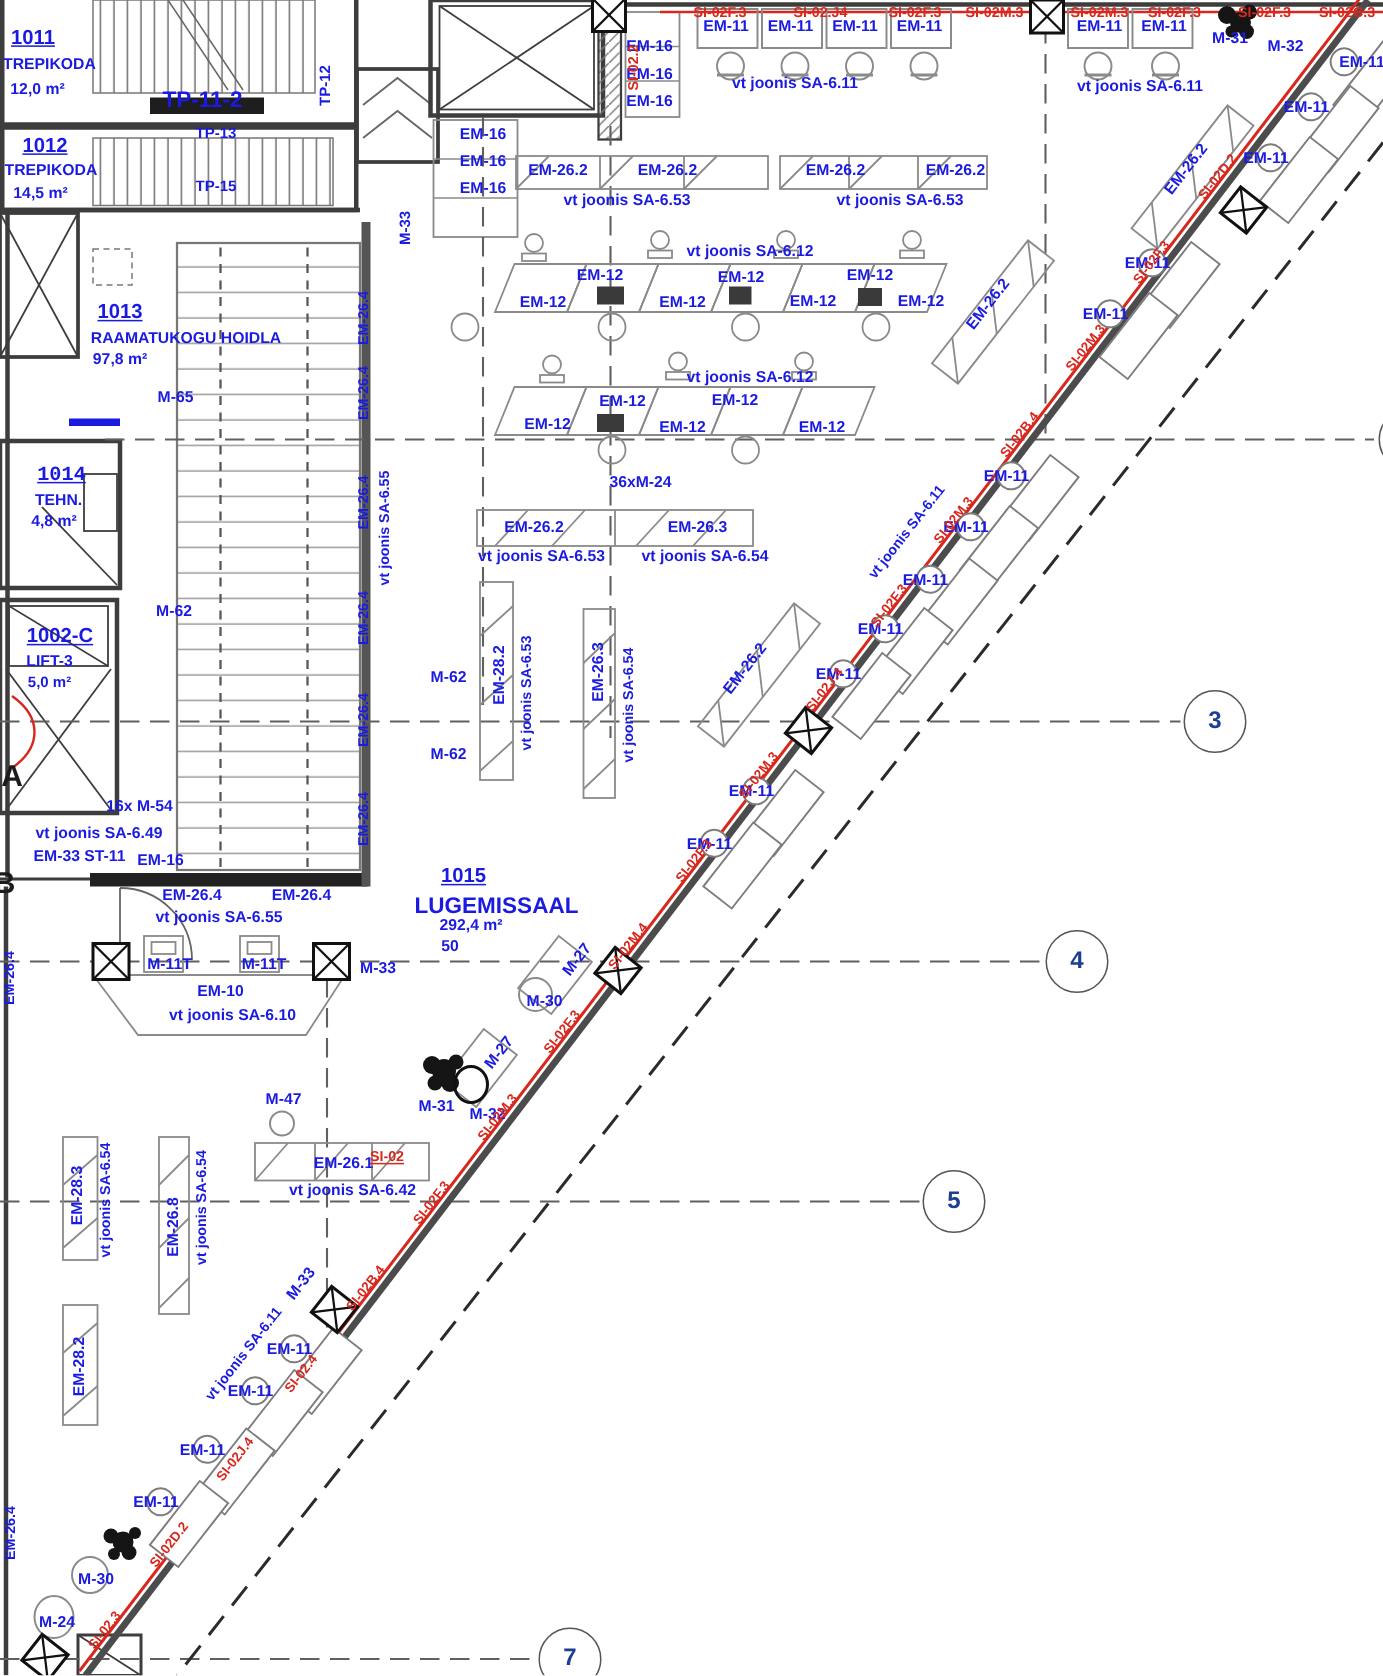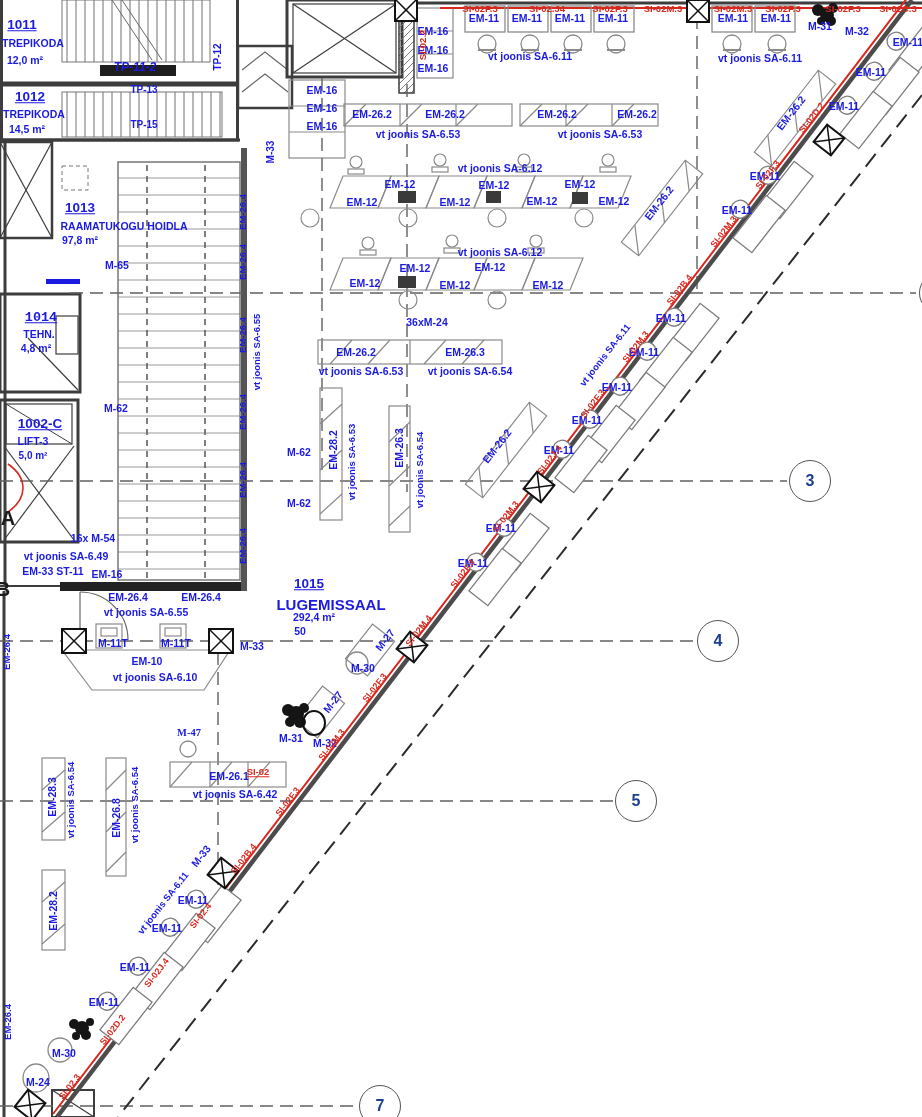--- a/index.html
+++ b/index.html
@@ -411,21 +411,21 @@
       <span class="lbl" style="left: 41px; top: 318px; color: rgb(26, 26, 224); font-size: 13.5px; transform: translate(-50%, -50%); text-decoration: underline; font-family: Liberation Mono, monospace;">1014</span>
       <span class="lbl" style="left: 39px; top: 334px; color: rgb(26, 26, 224); font-size: 10.5px; transform: translate(-50%, -50%);">TEHN.</span>
       <span class="lbl" style="left: 36px; top: 348px; color: rgb(26, 26, 224); font-size: 10.5px; transform: translate(-50%, -50%);">4,8 m²</span>
       <span class="lbl" style="left: 40px; top: 424px; color: rgb(26, 26, 224); font-size: 13.5px; transform: translate(-50%, -50%); text-decoration: underline;">1002-C</span>
       <span class="lbl" style="left: 33px; top: 441px; color: rgb(26, 26, 224); font-size: 10.5px; transform: translate(-50%, -50%);">LIFT-3</span>
       <span class="lbl" style="left: 33px; top: 456px; color: rgb(26, 26, 224); font-size: 10px; transform: translate(-50%, -50%);">5,0 m²</span>
       <span class="lbl" style="left: 309px; top: 584px; color: rgb(26, 26, 224); font-size: 13.5px; transform: translate(-50%, -50%); text-decoration: underline;">1015</span>
       <span class="lbl" style="left: 331px; top: 604px; color: rgb(26, 26, 224); font-size: 15px; transform: translate(-50%, -50%);">LUGEMISSAAL</span>
       <span class="lbl" style="left: 314px; top: 617px; color: rgb(26, 26, 224); font-size: 10.5px; transform: translate(-50%, -50%);">292,4 m²</span>
       <span class="lbl" style="left: 300px; top: 631px; color: rgb(26, 26, 224); font-size: 10.5px; transform: translate(-50%, -50%);">50</span>
-      <span class="lbl" style="left: 135px; top: 67px; color: rgb(26, 26, 224); font-size: 12px; transform: translate(-50%, -50%); font-style: italic;">TP-11-2</span>
+      <span class="lbl" style="left: 135px; top: 67px; color: rgb(26, 26, 224); font-size: 15px; transform: translate(-50%, -50%);">TP-11-2</span>
       <span class="lbl" style="left: 144px; top: 90px; color: rgb(26, 26, 224); font-size: 10px; transform: translate(-50%, -50%);">TP-13</span>
       <span class="lbl" style="left: 144px; top: 125px; color: rgb(26, 26, 224); font-size: 10px; transform: translate(-50%, -50%);">TP-15</span>
       <span class="lbl" style="left: 218px; top: 57px; color: rgb(26, 26, 224); font-size: 10px; transform: translate(-50%, -50%) rotate(-90deg);">TP-12</span>
       <span class="lbl" style="left: 271px; top: 152px; color: rgb(26, 26, 224); font-size: 10px; transform: translate(-50%, -50%) rotate(-90deg);">M-33</span>
       <span class="lbl" style="left: 433px; top: 31px; color: rgb(26, 26, 224); font-size: 10.5px; transform: translate(-50%, -50%);">EM-16</span>
       <span class="lbl" style="left: 433px; top: 50px; color: rgb(26, 26, 224); font-size: 10.5px; transform: translate(-50%, -50%);">EM-16</span>
       <span class="lbl" style="left: 433px; top: 68px; color: rgb(26, 26, 224); font-size: 10.5px; transform: translate(-50%, -50%);">EM-16</span>
       <span class="lbl" style="left: 322px; top: 90px; color: rgb(26, 26, 224); font-size: 10.5px; transform: translate(-50%, -50%);">EM-16</span>
       <span class="lbl" style="left: 322px; top: 108px; color: rgb(26, 26, 224); font-size: 10.5px; transform: translate(-50%, -50%);">EM-16</span>
       <span class="lbl" style="left: 322px; top: 126px; color: rgb(26, 26, 224); font-size: 10.5px; transform: translate(-50%, -50%);">EM-16</span>
@@ -523,21 +523,21 @@
       <span class="lbl" style="left: 791px; top: 113px; color: rgb(26, 26, 224); font-size: 10.5px; transform: translate(-50%, -50%) rotate(-52deg);">EM-26.2</span>
       <span class="lbl" style="left: 659px; top: 203px; color: rgb(26, 26, 224); font-size: 10.5px; transform: translate(-50%, -50%) rotate(-52deg);">EM-26.2</span>
       <span class="lbl" style="left: 497px; top: 446px; color: rgb(26, 26, 224); font-size: 10.5px; transform: translate(-50%, -50%) rotate(-52deg);">EM-26.2</span>
       <span class="lbl" style="left: 605px; top: 355px; color: rgb(26, 26, 224); font-size: 9.5px; transform: translate(-50%, -50%) rotate(-52deg);">vt joonis SA-6.11</span>
       <span class="lbl" style="left: 163px; top: 903px; color: rgb(26, 26, 224); font-size: 9.5px; transform: translate(-50%, -50%) rotate(-52deg);">vt joonis SA-6.11</span>
       <span class="lbl" style="left: 385px; top: 640px; color: rgb(26, 26, 224); font-size: 10.5px; transform: translate(-50%, -50%) rotate(-52deg);">M-27</span>
       <span class="lbl" style="left: 333px; top: 702px; color: rgb(26, 26, 224); font-size: 10.5px; transform: translate(-50%, -50%) rotate(-52deg);">M-27</span>
       <span class="lbl" style="left: 363px; top: 668px; color: rgb(26, 26, 224); font-size: 10.5px; transform: translate(-50%, -50%);">M-30</span>
       <span class="lbl" style="left: 291px; top: 738px; color: rgb(26, 26, 224); font-size: 10.5px; transform: translate(-50%, -50%);">M-31</span>
       <span class="lbl" style="left: 325px; top: 743px; color: rgb(26, 26, 224); font-size: 10.5px; transform: translate(-50%, -50%);">M-32</span>
-      <span class="lbl" style="left: 189px; top: 733px; color: rgb(26, 26, 224); font-size: 10.5px; transform: translate(-50%, -50%); font-family: Liberation Serif, serif;">M-47</span>
+      <span class="lbl" style="left: 189px; top: 733px; color: rgb(26, 26, 224); font-size: 10.5px; transform: translate(-50%, -50%);">M-47</span>
       <span class="lbl" style="left: 229px; top: 776px; color: rgb(26, 26, 224); font-size: 10.5px; transform: translate(-50%, -50%);">EM-26.1</span>
       <span class="lbl" style="left: 235px; top: 794px; color: rgb(26, 26, 224); font-size: 10.5px; transform: translate(-50%, -50%);">vt joonis SA-6.42</span>
       <span class="lbl" style="left: 258px; top: 772px; color: rgb(216, 40, 30); font-size: 9.5px; transform: translate(-50%, -50%); text-decoration: underline;">SI-02</span>
       <span class="lbl" style="left: 201px; top: 856px; color: rgb(26, 26, 224); font-size: 10.5px; transform: translate(-50%, -50%) rotate(-52deg);">M-33</span>
       <span class="lbl" style="left: 64px; top: 1053px; color: rgb(26, 26, 224); font-size: 10.5px; transform: translate(-50%, -50%);">M-30</span>
       <span class="lbl" style="left: 38px; top: 1082px; color: rgb(26, 26, 224); font-size: 10.5px; transform: translate(-50%, -50%);">M-24</span>
       <span class="lbl" style="left: 52px; top: 797px; color: rgb(26, 26, 224); font-size: 10.5px; transform: translate(-50%, -50%) rotate(-90deg);">EM-28.3</span>
       <span class="lbl" style="left: 71px; top: 800px; color: rgb(26, 26, 224); font-size: 9.5px; transform: translate(-50%, -50%) rotate(-90deg);">vt joonis SA-6.54</span>
       <span class="lbl" style="left: 116px; top: 818px; color: rgb(26, 26, 224); font-size: 10.5px; transform: translate(-50%, -50%) rotate(-90deg);">EM-26.8</span>
       <span class="lbl" style="left: 135px; top: 805px; color: rgb(26, 26, 224); font-size: 9.5px; transform: translate(-50%, -50%) rotate(-90deg);">vt joonis SA-6.54</span>

